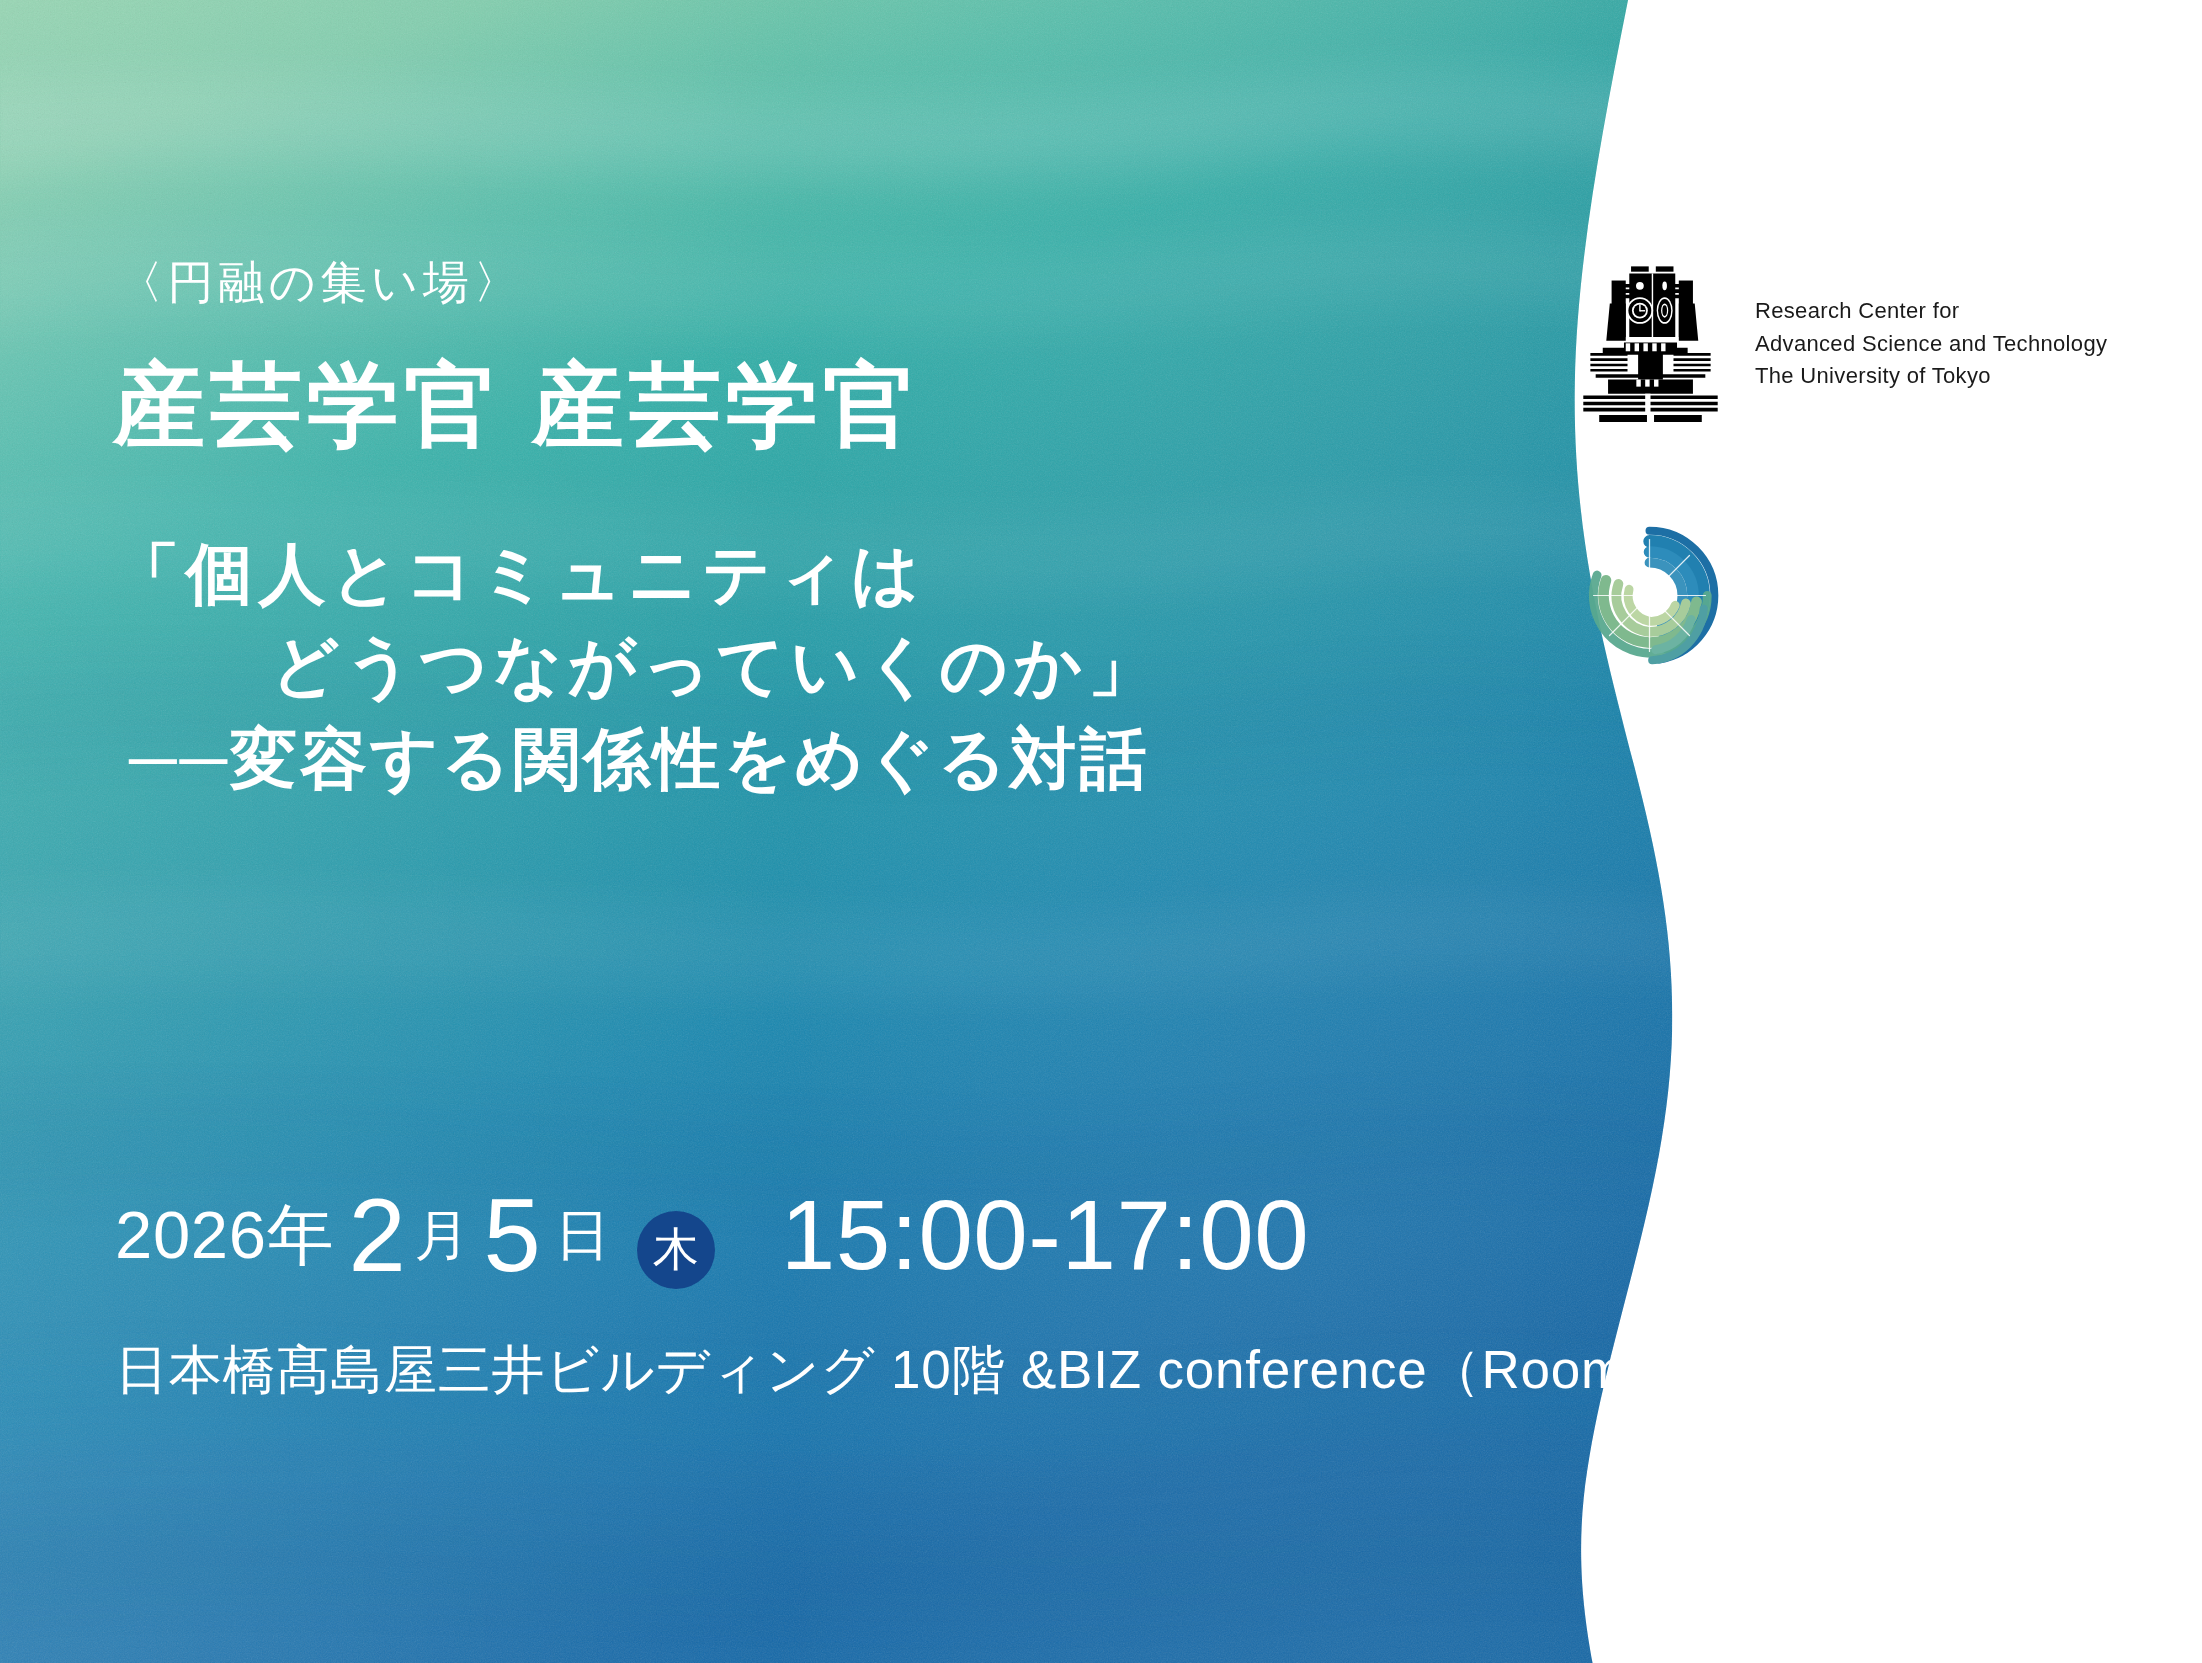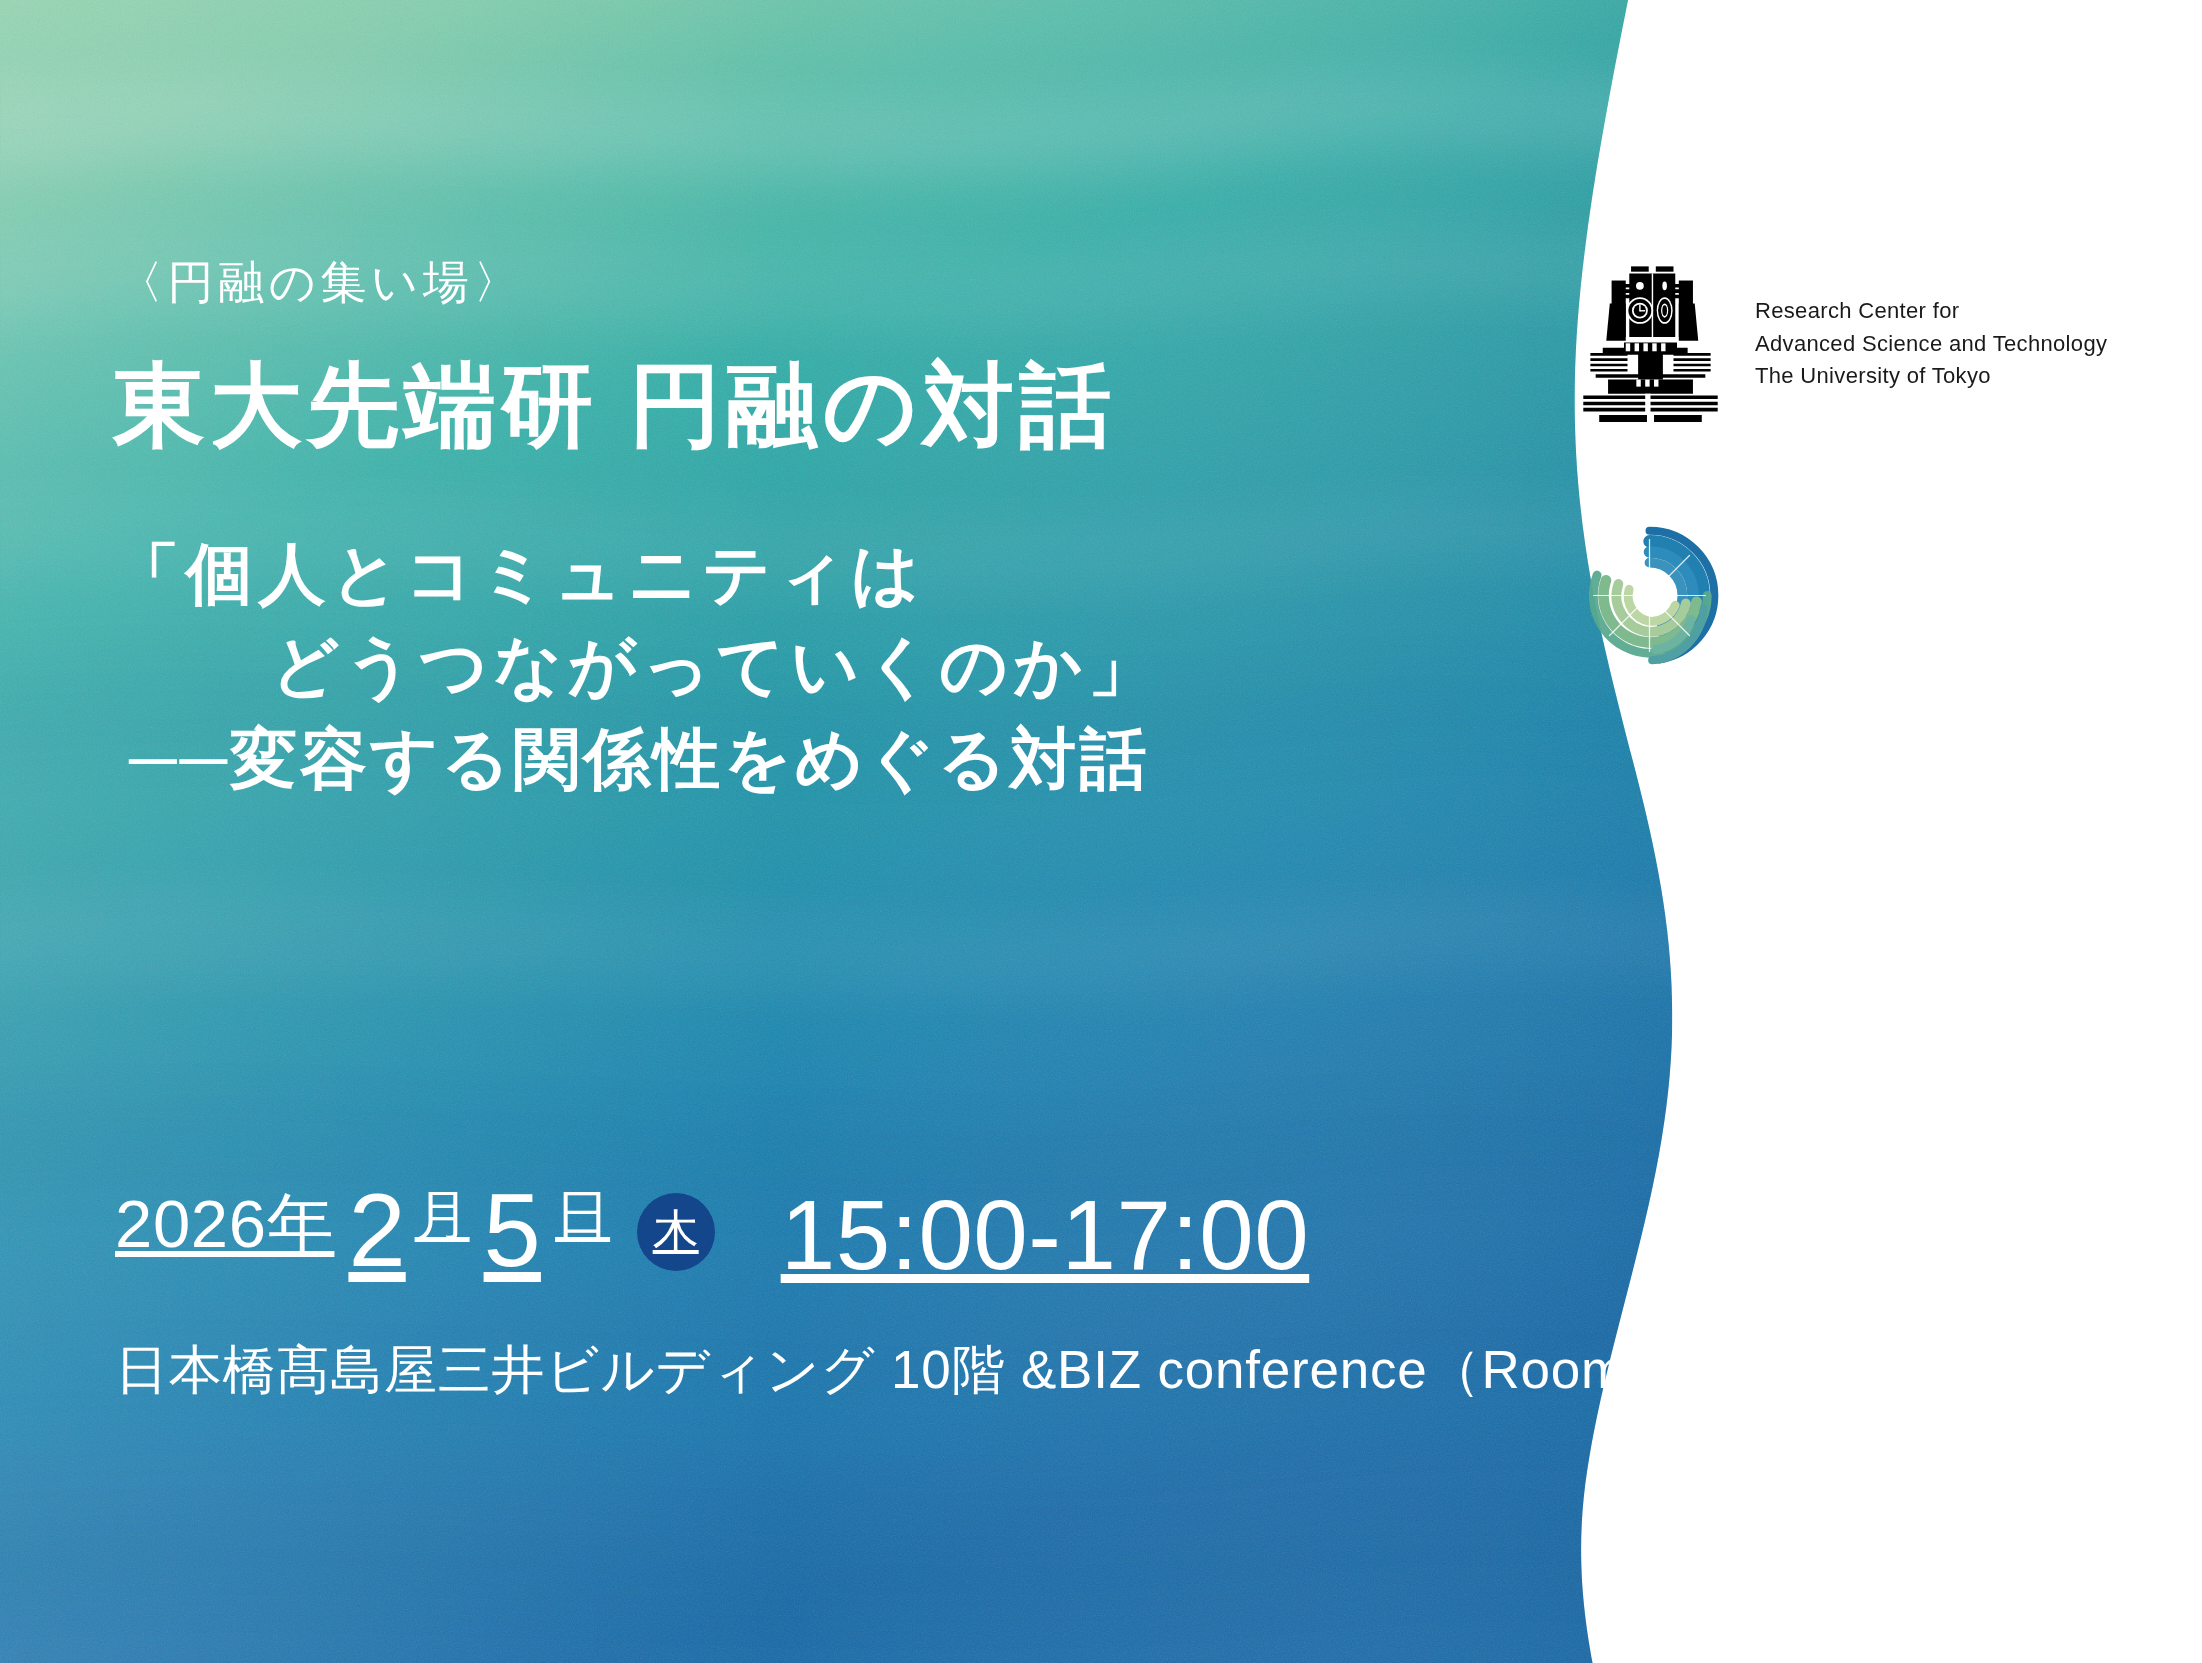--- a/index.html
+++ b/index.html
@@ -86,23 +86,22 @@
   }
   .subtitle .sline.indent-1 { padding-left: 158px; }
   .subtitle .sline.indent-2 { padding-left: 16px; letter-spacing: 0.045em; }
 
   
   .datetime {
     position: absolute;
     left: 115px;
     top: 1179px;
     display: flex;
-    align-items: flex-start;
-    white-space: nowrap;
-    text-decoration: underline;
+    align-items: center;
+    white-space: nowrap;
   }
   .dt-year {
     font-size: 67px;
     font-weight: 400;
     letter-spacing: 0.01em;
   }
   .dt-num {
     font-size: 103px;
     font-weight: 400;
     padding: 0 8.9px 0 14px;
@@ -264,21 +263,21 @@
         <rect x="0" y="0" width="1960" height="1876" fill="#ffffff" filter="url(#grain)" opacity="0.55"></rect>
         <rect x="0" y="0" width="1960" height="1876" fill="#08456f" filter="url(#grain)" opacity="0.30"></rect>
       </g>
     </svg>
   </div>
 
   <div id="content">
 
     <div class="kicker">〈円融の集い場〉</div>
 
-    <div class="main-title">東大先端研 円融の対話</div>
+    <div class="main-title">産芸学官 産芸学官</div>
 
     <div class="subtitle">
       <div class="sline">「個人とコミュニティは</div>
       <div class="sline indent-1">どうつながっていくのか」</div>
       <div class="sline indent-2">──変容する関係性をめぐる対話</div>
     </div>
 
     <div class="datetime">
       <span class="dt-year">2026年</span>
       <span class="dt-num">2</span>

